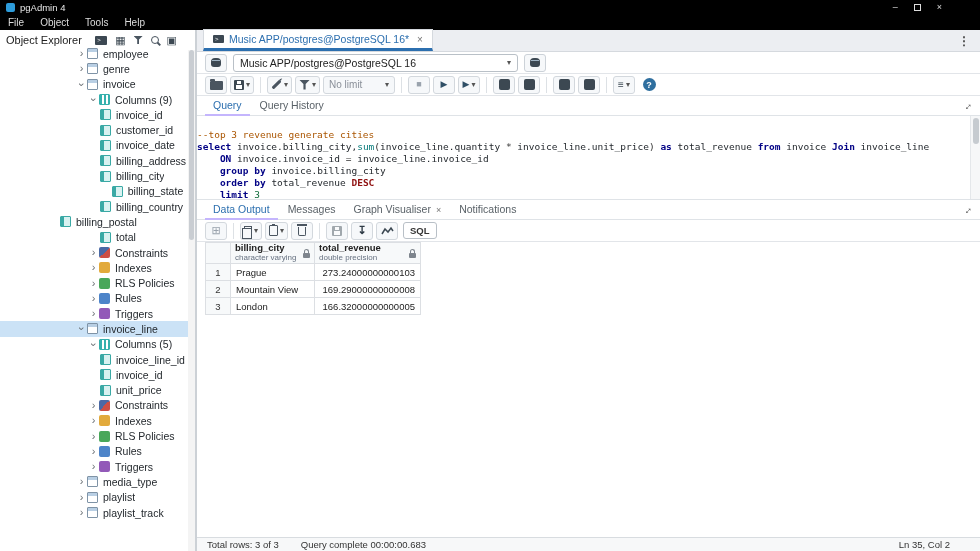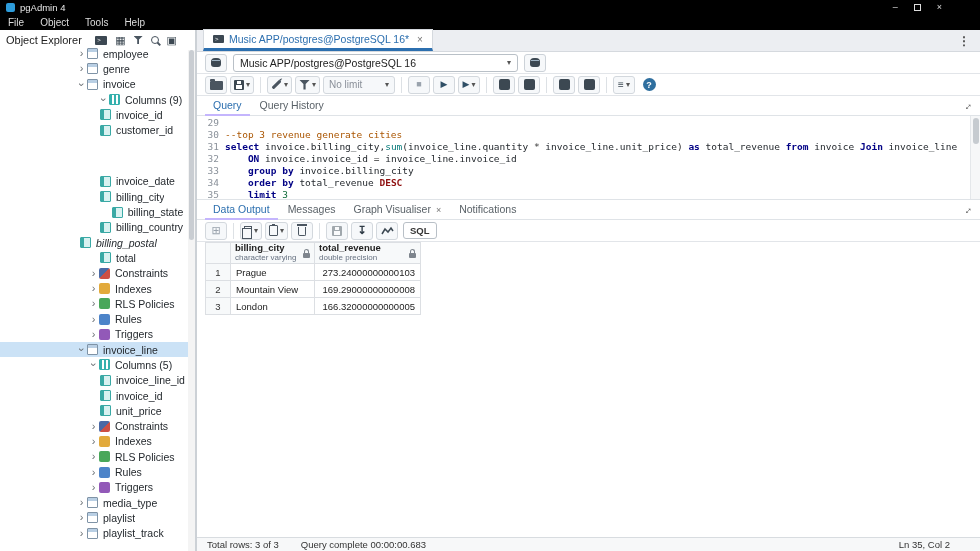--- a/index.html
+++ b/index.html
@@ -191,50 +191,54 @@
           <div class="tree-row" style="padding-left: 76px;">
             <span class="tree-arrow">›</span>
             <span class="ti ti-table"></span>
             <span class="tree-label">genre</span>
           </div>
           <div class="tree-row" style="padding-left: 76px;">
             <span class="tree-arrow expanded">›</span>
             <span class="ti ti-table"></span>
             <span class="tree-label">invoice</span>
           </div>
-          <div class="tree-row" style="padding-left: 88px; margin-left: 10px;">
+          <div class="tree-row" style="padding-left: 88px;">
             <span class="tree-arrow expanded">›</span>
             <span class="ti ti-columns"></span>
             <span class="tree-label">Columns (9)</span>
           </div>
           <div class="tree-row" style="padding-left: 100px;">
             <span class="ti ti-column"></span>
             <span class="tree-label">invoice_id</span>
           </div>
           <div class="tree-row" style="padding-left: 100px;">
             <span class="ti ti-column"></span>
             <span class="tree-label">customer_id</span>
           </div>
-          <div class="tree-row" style="padding-left: 100px; margin-top: 36px;">
+          <div class="tree-row" style="padding-left: 100px;">
             <span class="ti ti-column"></span>
             <span class="tree-label">invoice_date</span>
           </div>
           <div class="tree-row" style="padding-left: 100px;">
             <span class="ti ti-column"></span>
+            <span class="tree-label">billing_address</span>
+          </div>
+          <div class="tree-row" style="padding-left: 100px;">
+            <span class="ti ti-column"></span>
             <span class="tree-label">billing_city</span>
           </div>
           <div class="tree-row" style="padding-left: 100px; justify-content: center;">
             <span class="ti ti-column"></span>
             <span class="tree-label">billing_state</span>
           </div>
           <div class="tree-row" style="padding-left: 100px;">
             <span class="ti ti-column"></span>
             <span class="tree-label">billing_country</span>
           </div>
-          <div class="tree-row" style="padding-left: 80px; font-style: italic;">
+          <div class="tree-row" style="padding-left: 60px;">
             <span class="ti ti-column"></span>
             <span class="tree-label">billing_postal</span>
           </div>
           <div class="tree-row" style="padding-left: 100px;">
             <span class="ti ti-column"></span>
             <span class="tree-label">total</span>
           </div>
           <div class="tree-row" style="padding-left: 88px;">
             <span class="tree-arrow">›</span>
             <span class="ti ti-constraints"></span>
@@ -412,29 +416,20 @@
 
       <div class="query-tabs">
         <span style="display:flex">
             <span class="qtab active"><span>Query</span></span>
             <span class="qtab"><span>Query History</span></span>
           </span>
         <span class="expand-icon">↔</span>
       </div>
 
       <div class="editor">
-        <div class="gutter">
-            <div class="ln">29</div>
-            <div class="ln">30</div>
-            <div class="ln">31</div>
-            <div class="ln">32</div>
-            <div class="ln">33</div>
-            <div class="ln">34</div>
-            <div class="ln">35</div>
-          </div>
         <div class="code"><div class="cl">&nbsp;</div><div class="cl"><span class="tk-comment">--top 3 revenue generate cities</span></div><div class="cl"><span class="tk-kw">select </span><span class="tk-id">invoice.billing_city,</span><span class="tk-fn">sum</span><span class="tk-p">(</span><span class="tk-id">invoice_line.quantity </span><span class="tk-op">* </span><span class="tk-id">invoice_line.unit_price</span><span class="tk-p">) </span><span class="tk-kw">as </span><span class="tk-id">total_revenue </span><span class="tk-kw">from </span><span class="tk-id">invoice </span><span class="tk-kw">Join </span><span class="tk-id">invoice_line</span></div><div class="cl"><span class="tk-id">    </span><span class="tk-kw">ON </span><span class="tk-id">invoice.invoice_id </span><span class="tk-op">= </span><span class="tk-id">invoice_line.invoice_id</span></div><div class="cl"><span class="tk-id">    </span><span class="tk-kw">group by </span><span class="tk-id">invoice.billing_city</span></div><div class="cl"><span class="tk-id">    </span><span class="tk-kw">order by </span><span class="tk-id">total_revenue </span><span class="tk-kw2">DESC</span></div><div class="cl"><span class="tk-id">    </span><span class="tk-kw">limit </span><span class="tk-num">3</span></div></div>
         <div class="editor-scroll">
             <div class="thumb"></div>
           </div>
       </div>
 
       <div class="query-tabs">
         <span style="display:flex">
             <span class="qtab active"><span>Data Output</span></span>
             <span class="qtab"><span>Messages</span></span>

